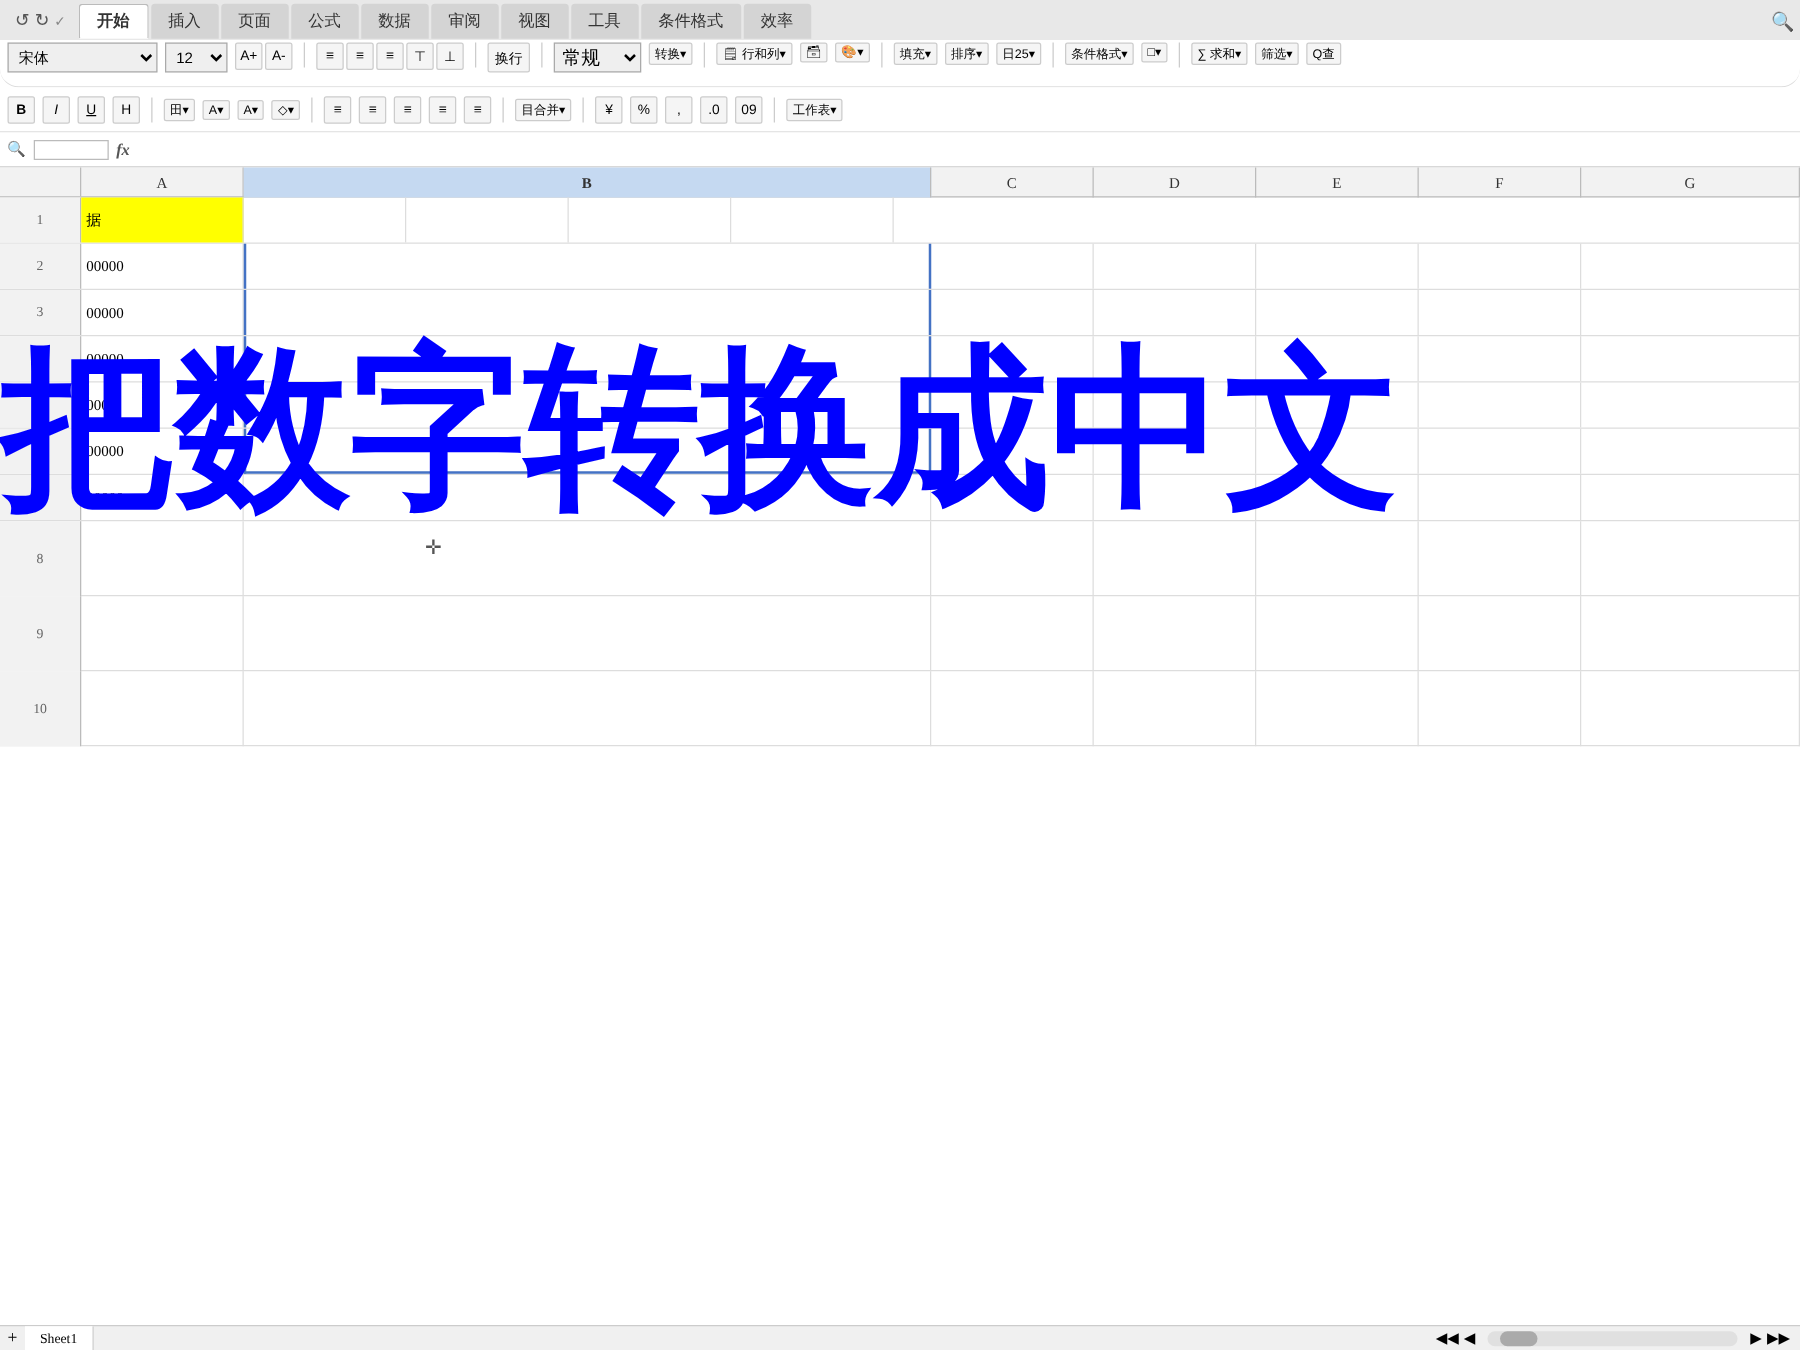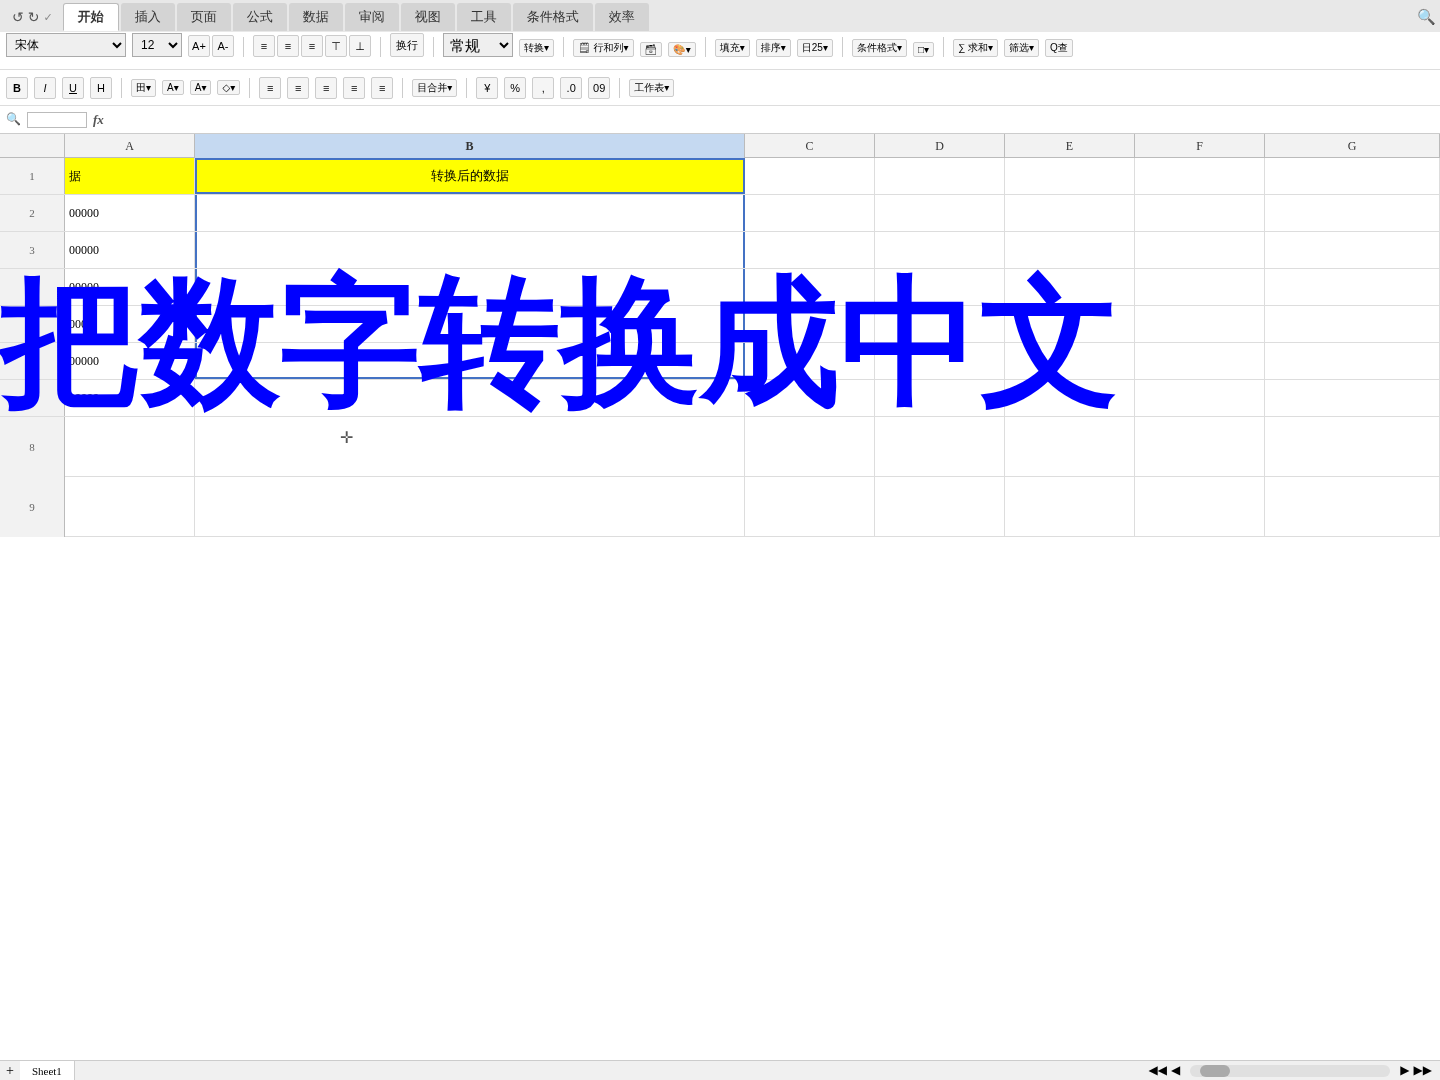--- a/index.html
+++ b/index.html
@@ -25,25 +25,26 @@
     }
     .undo-area {
       display: flex; align-items: center; gap: 4px;
       padding: 0 8px;
       font-size: 12px;
       color: #555;
     }
 
     
     .toolbar1 {
-      display: flex; align-items: flex-end;
-      padding: 12px 6px;
+      display: flex; align-items: flex-start;
+      padding: 2px 6px;
       gap: 6px;
       border-bottom: 1px solid #ddd;
       height: 38px;
+      border-radius: 15px;
     }
     .font-selector {
       width: 120px; height: 24px; font-size: 12px; border: 1px solid #aaa; padding: 0 4px;
     }
     .font-size-selector {
       width: 50px; height: 24px; font-size: 12px; border: 1px solid #aaa; padding: 0 4px;
     }
     .toolbar-btn {
       min-width: 22px; height: 22px; font-size: 11px;
       border: 1px solid #ccc; background: #f5f5f5;
@@ -333,21 +334,20 @@
     <div class="col-header" style="width:130px;">E</div>
     <div class="col-header" style="width:130px;">F</div>
     <div class="col-header" style="flex:1;">G</div>
   </div>
 
   <div class="grid">
 
     <div class="grid-row">
       <div class="row-num">1</div>
       <div class="grid-cell col-a cell-yellow">据</div>
-      <div class="grid-cell col-b cell-header-yellow" style="justify-content:center;border:2px solid #4472c4;">转换后的数据</div>
       <div class="grid-cell col-c"></div>
       <div class="grid-cell col-d"></div>
       <div class="grid-cell col-e"></div>
       <div class="grid-cell col-f"></div>
       <div class="grid-cell col-g"></div>
     </div>
 
     <div class="grid-row">
       <div class="row-num">2</div>
       <div class="grid-cell col-a">00000</div>
@@ -429,20 +429,30 @@
       <div class="row-num" style="height:60px;">9</div>
       <div class="grid-cell col-a" style="height:60px;"></div>
       <div class="grid-cell col-b" style="height:60px;"></div>
       <div class="grid-cell col-c" style="height:60px;"></div>
       <div class="grid-cell col-d" style="height:60px;"></div>
       <div class="grid-cell col-e" style="height:60px;"></div>
       <div class="grid-cell col-f" style="height:60px;"></div>
       <div class="grid-cell col-g" style="height:60px;"></div>
     </div>
 
+    <div class="grid-row" style="height:60px;">
+      <div class="row-num" style="height:60px;">10</div>
+      <div class="grid-cell col-a" style="height:60px;"></div>
+      <div class="grid-cell col-b" style="height:60px;"></div>
+      <div class="grid-cell col-c" style="height:60px;"></div>
+      <div class="grid-cell col-d" style="height:60px;"></div>
+      <div class="grid-cell col-e" style="height:60px;"></div>
+      <div class="grid-cell col-f" style="height:60px;"></div>
+      <div class="grid-cell col-g" style="height:60px;"></div>
+    </div>
 
   </div>
 </div>
 
 <div class="overlay-container">
   <div class="overlay-line1">把数字转换成中文</div>
 </div>
 
 <div class="cursor-cross">✛</div>
 

